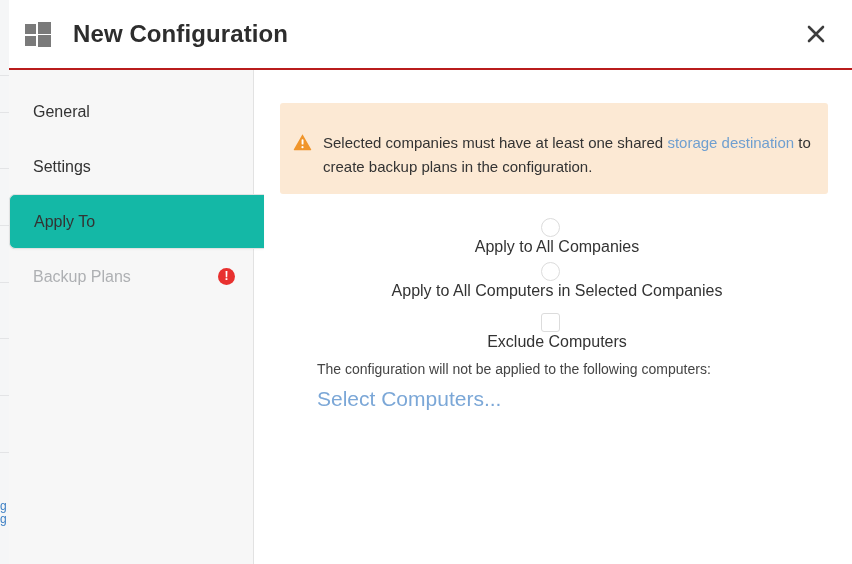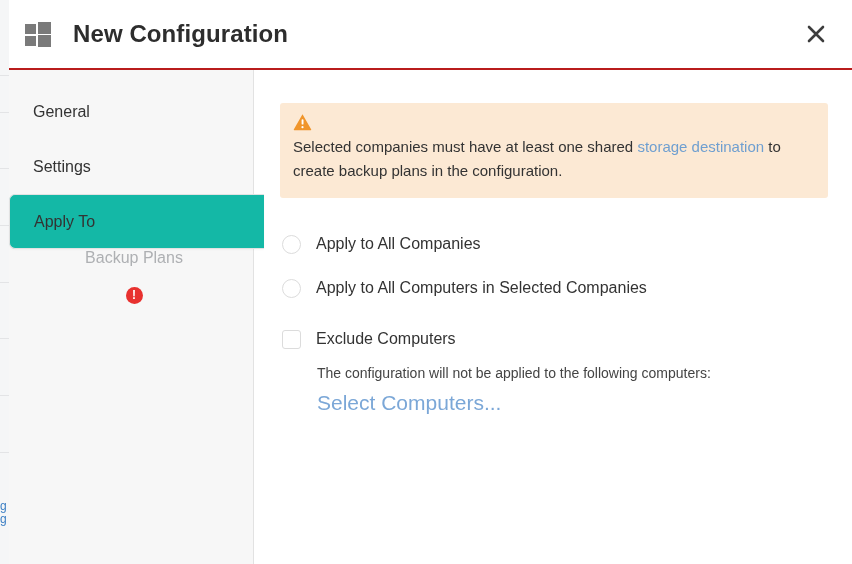--- a/index.html
+++ b/index.html
@@ -140,21 +140,20 @@
     border: 1px solid #e2e2e2;
     border-right: none;
     border-radius: 6px 0 0 6px;
     width: 255px;
     z-index: 3;
     box-shadow: 0 1px 2px rgba(0,0,0,0.03);
   }
   .nav-item.disabled {
     color: #aeb0b3;
     cursor: default;
-    flex-direction: column;
   }
   .nav-label { flex: 1; }
   .err-badge {
     width: 17px;
     height: 17px;
     border-radius: 50%;
     background: #e8312f;
     color: #ffffff;
     font-size: 12px;
     font-weight: bold;
@@ -168,24 +167,23 @@
   .content {
     flex: 1;
     padding: 33px 18px 0 26px;
     overflow: hidden;
     background: #ffffff;
   }
 
   .banner {
     display: flex;
     border-radius: 3px;
-    padding: 8px 16px 15px 13px;
+    padding: 28px 16px 15px 13px;
     margin-bottom: 16px;
     max-width: 548px;
-    flex-direction: column;
   }
   .banner.warning { background: #fce9d4; }
   .banner.info    { background: #cdeaf0; }
   .banner-icon {
     flex: none;
     width: 20px;
     margin-right: 10px;
     padding-top: 2px;
   }
   .banner-text {
@@ -199,20 +197,21 @@
     cursor: pointer;
   }
 
   
   .options { margin-top: 24px; }
   .option-row {
     display: flex;
     align-items: center;
     height: 44px;
     cursor: pointer;
+    flex-direction: column;
   }
   .radio {
     width: 19px;
     height: 19px;
     border-radius: 50%;
     border: 1px solid #dcdcdc;
     background: #ffffff;
     flex: none;
     margin-left: 2px;
     margin-right: 15px;

